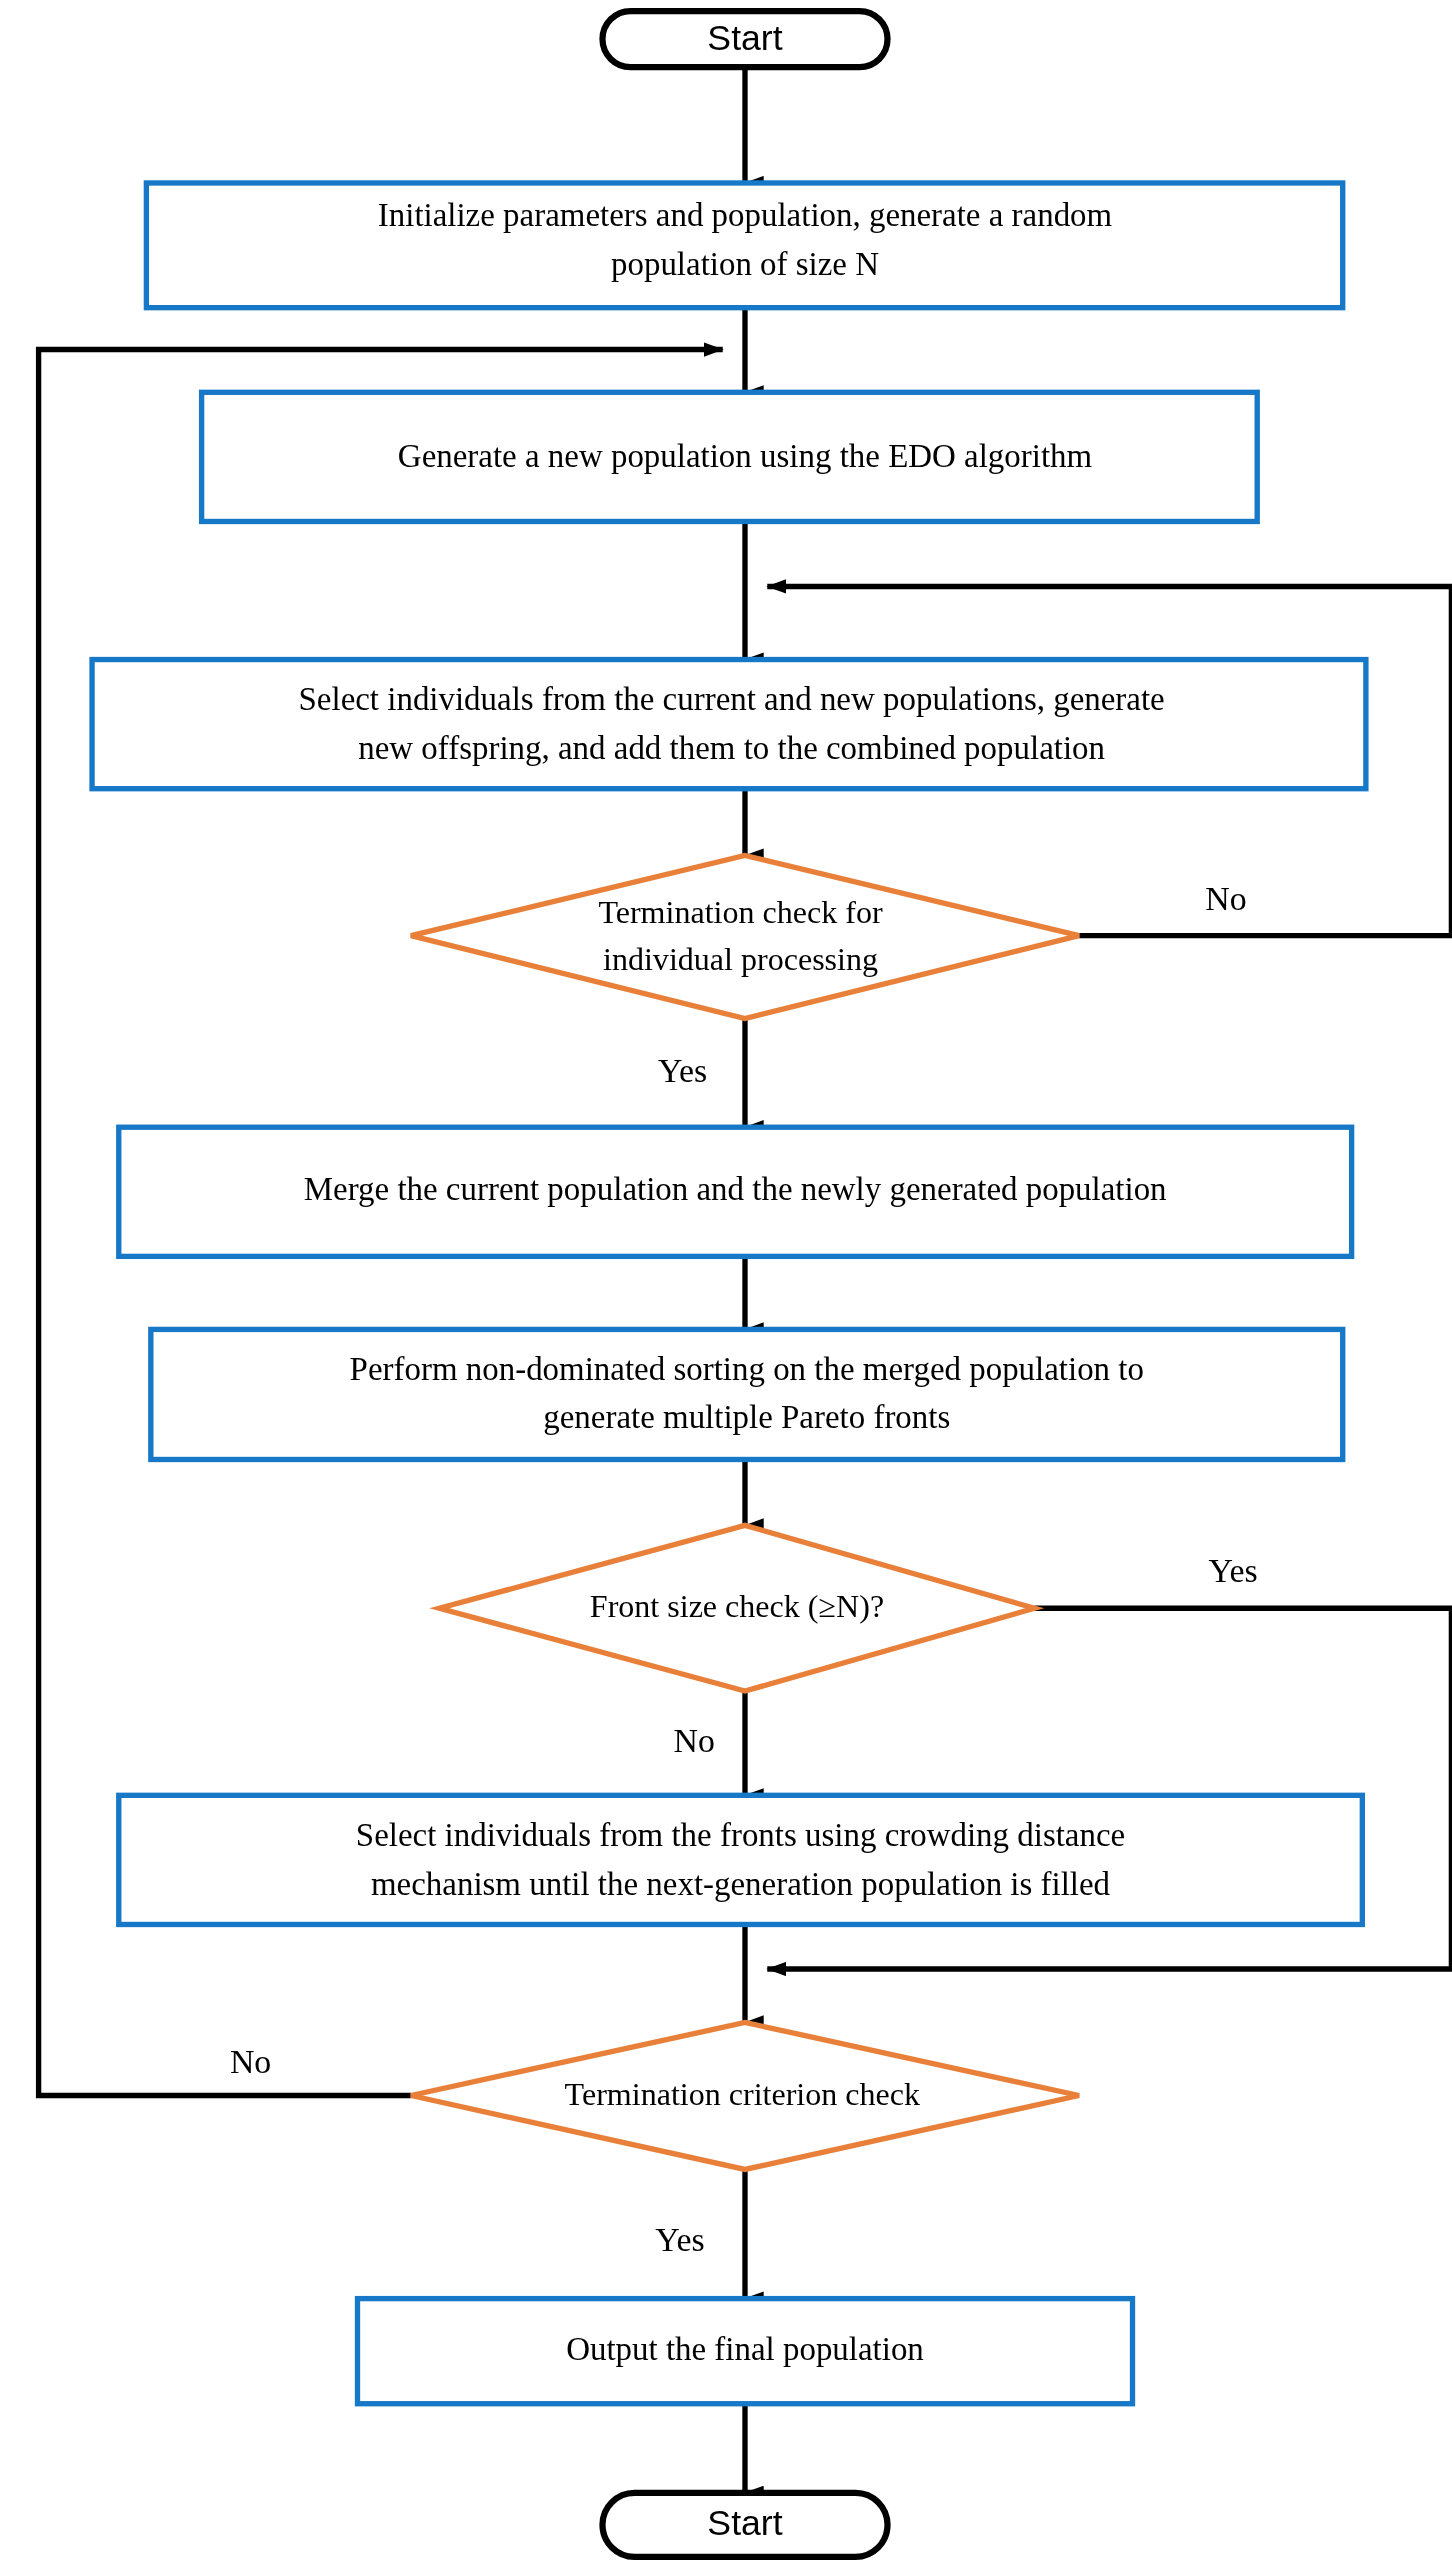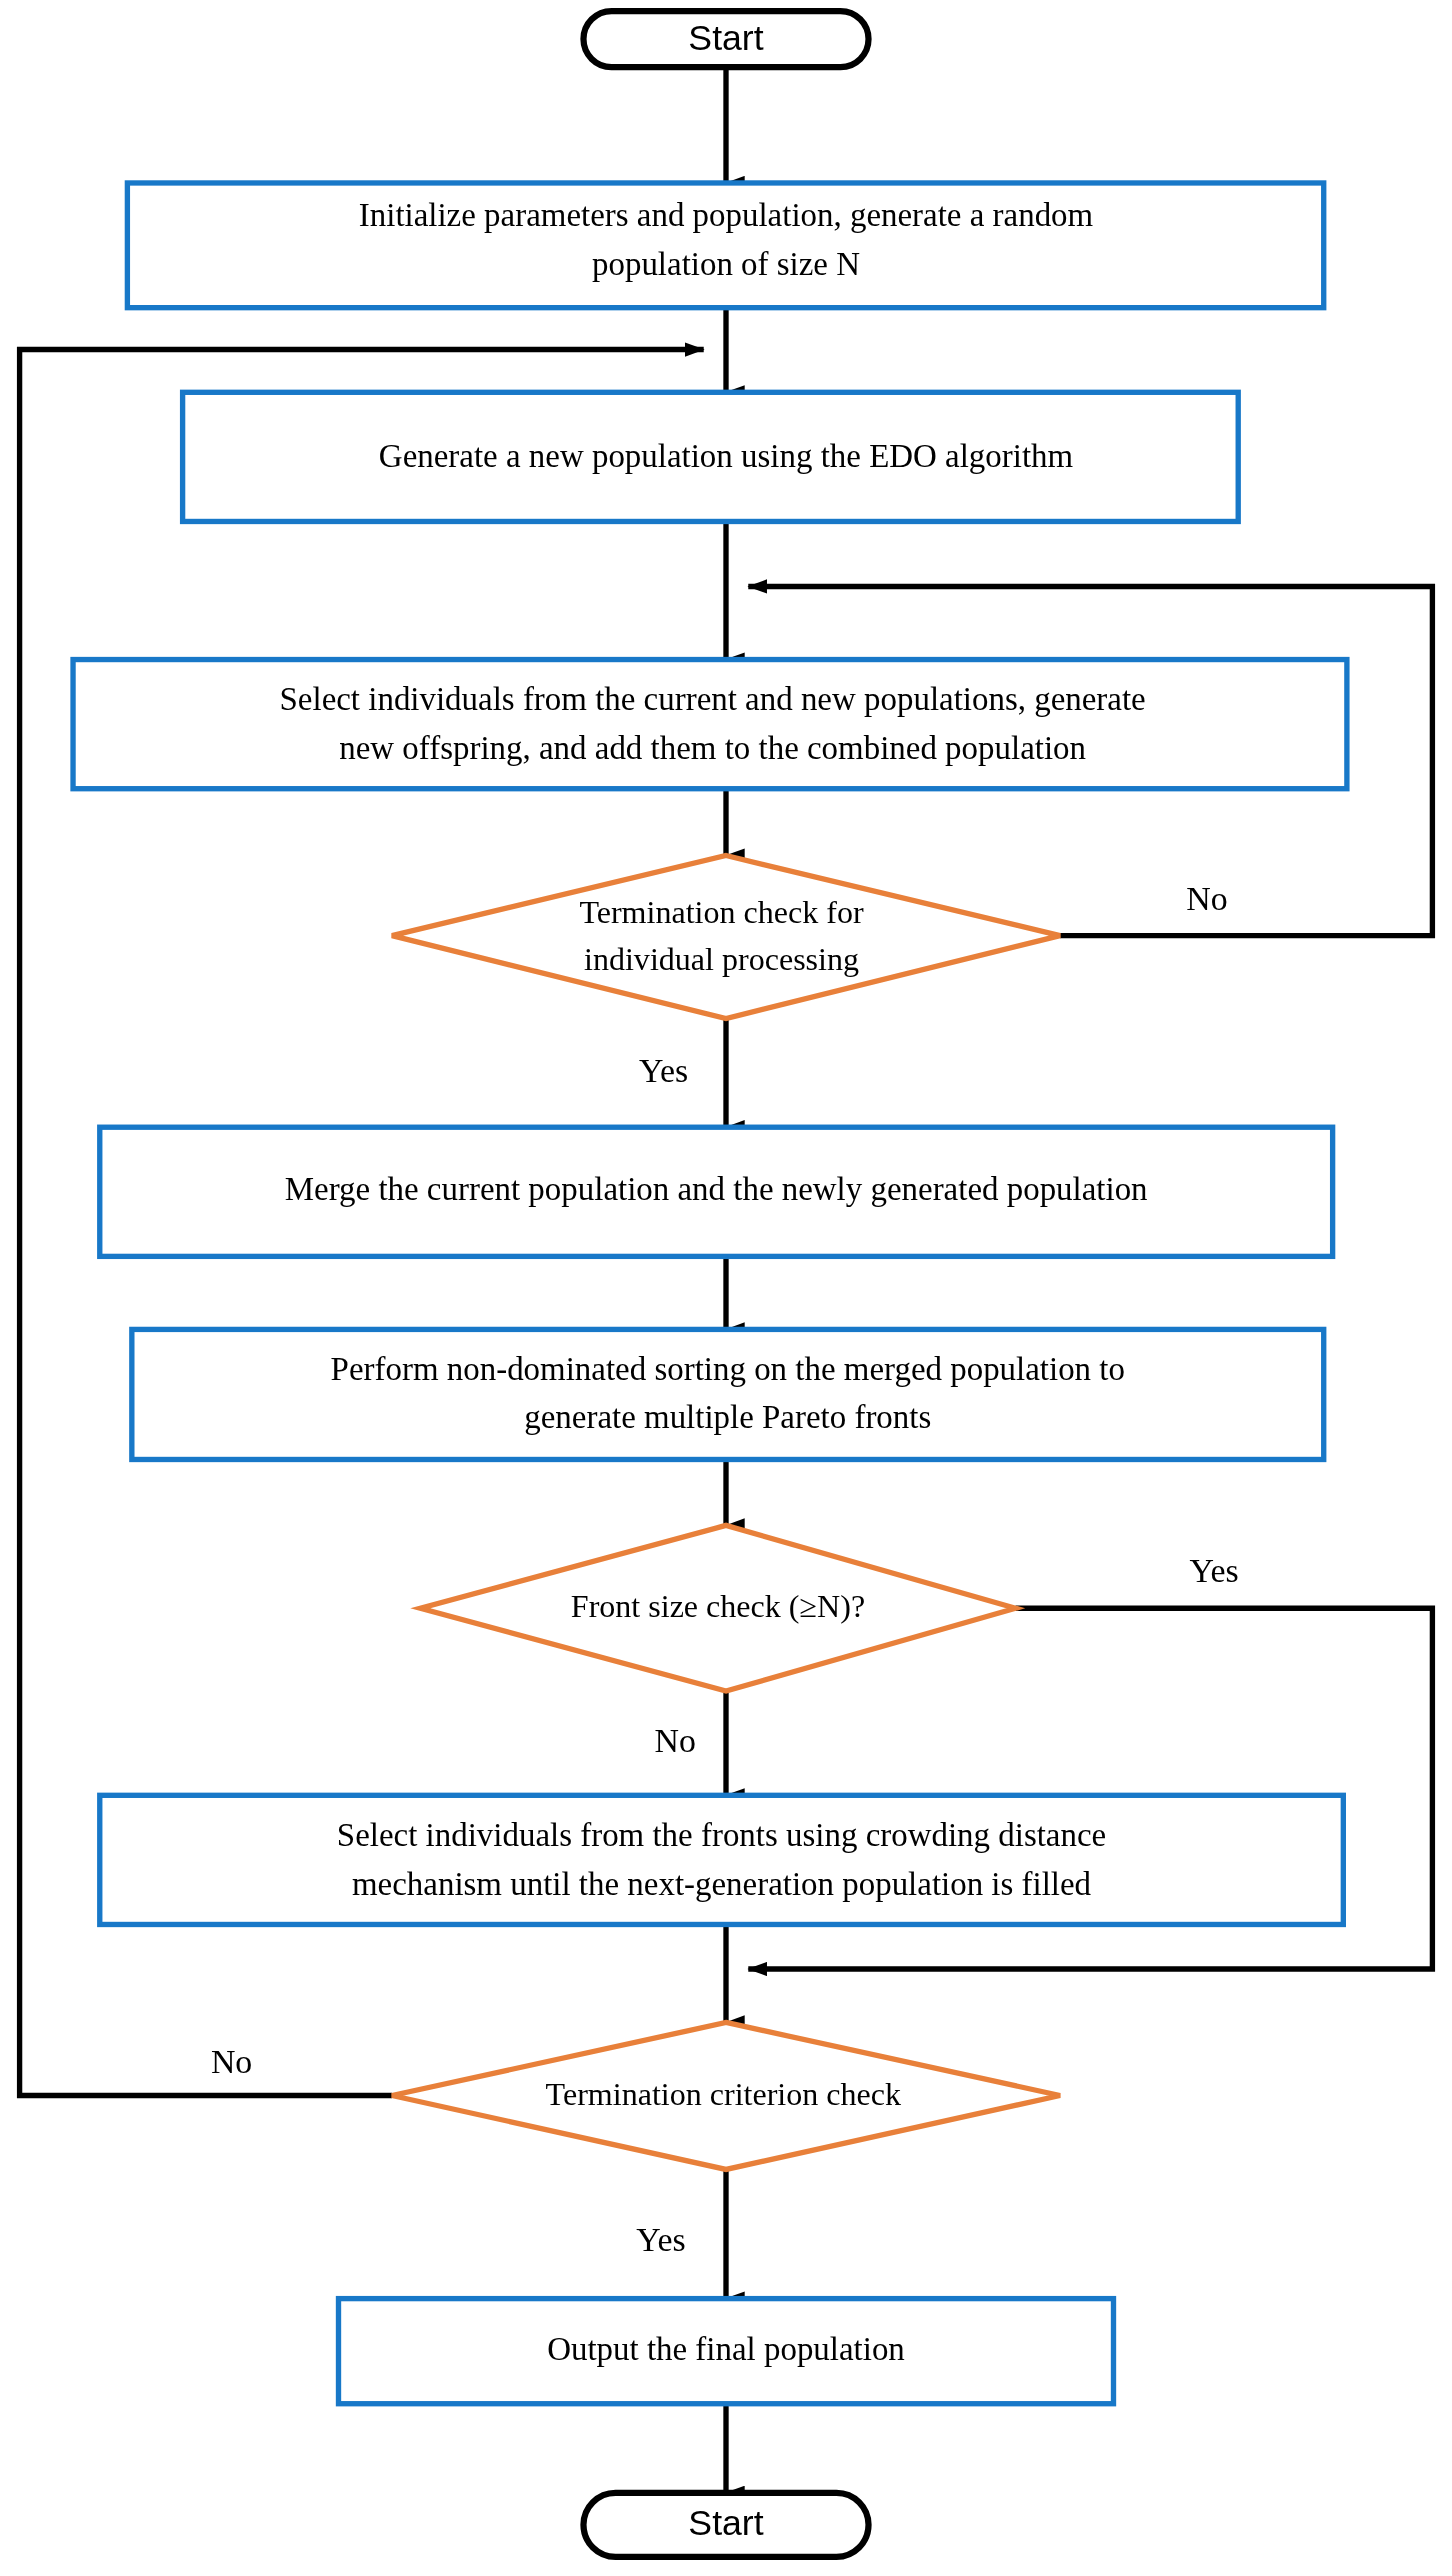--- a/index.html
+++ b/index.html
@@ -11,20 +11,21 @@
   body {
     width: 1452px;
     height: 2576px;
     font-family: "Liberation Serif", "DejaVu Serif", serif;
     overflow: hidden;
   }
   #flow-root {
     position: relative;
     width: 1368px;
     height: 2576px;
+    margin-left: 19px;
   }
   svg#flow-svg {
     position: absolute;
     top: 0;
     left: 0;
     width: 1452px;
     height: 2576px;
   }
   .node-text {
     font-family: "Liberation Serif", "DejaVu Serif", serif;

